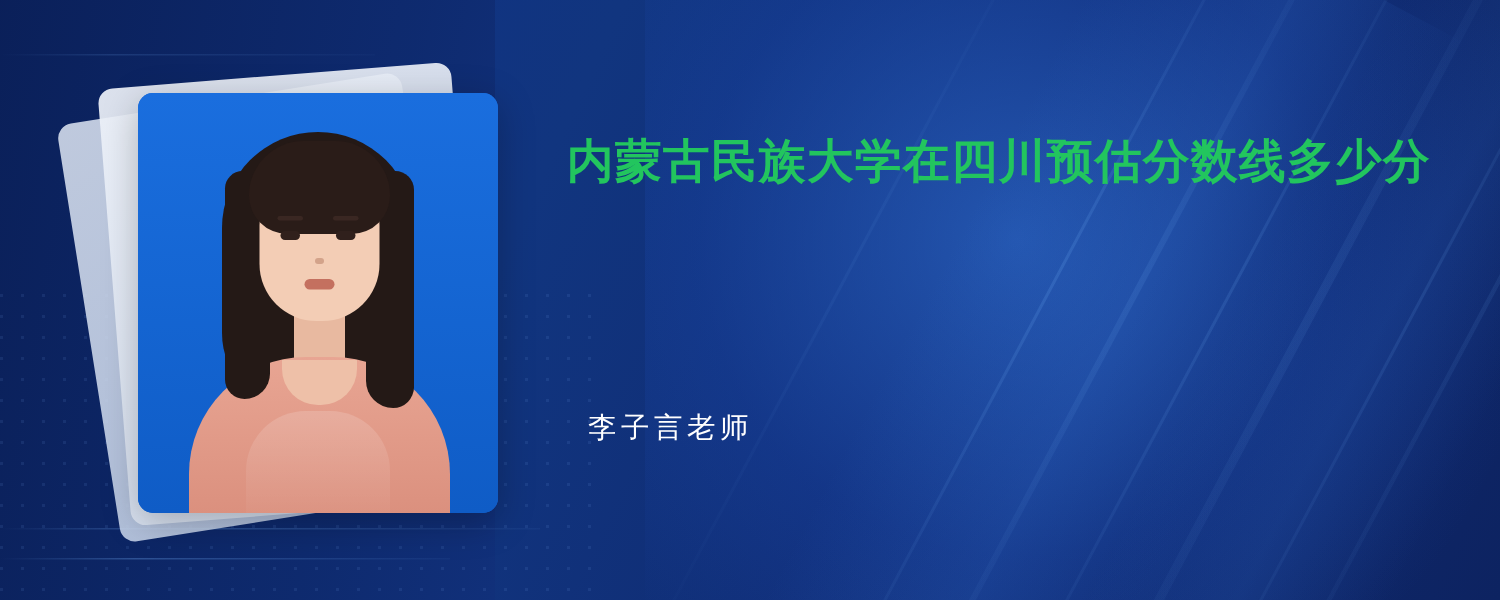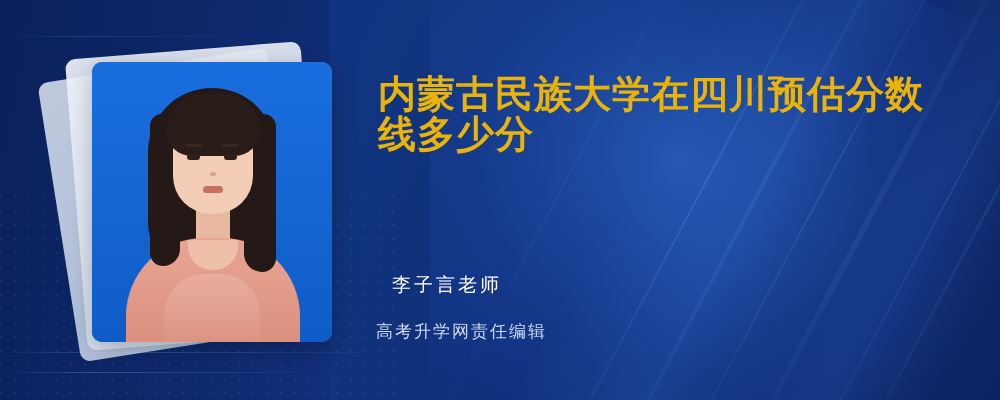--- a/index.html
+++ b/index.html
@@ -198,23 +198,23 @@
     background: rgba(190,135,110,.6);
     border-radius: 3px;
   }
 
   
   .title {
     position: absolute;
     left: 378px;
     top: 74px;
     width: 580px;
-    color: #eab308;
-    font-size: 38px;
-    line-height: 40px;
+    color: #22c55e;
+    font-size: 31px;
+    line-height: 68px;
     font-weight: 700;
     letter-spacing: 1px;
   }
   .byline {
     position: absolute;
     left: 392px;
     top: 272px;
     color: #ffffff;
     font-size: 19px;
     font-weight: 500;
@@ -272,15 +272,14 @@
       <div class="p-brow p-brow-r"></div>
       <div class="p-eye p-eye-l"></div>
       <div class="p-eye p-eye-r"></div>
       <div class="p-nose"></div>
       <div class="p-mouth"></div>
     </div>
   </div>
 
   <div class="title">内蒙古民族大学在四川预估分数线多少分</div>
   <div class="byline">李子言老师</div>
-  <div class="subline">高考升学网责任编辑</div>
 
 </div>
 
 </body></html>

